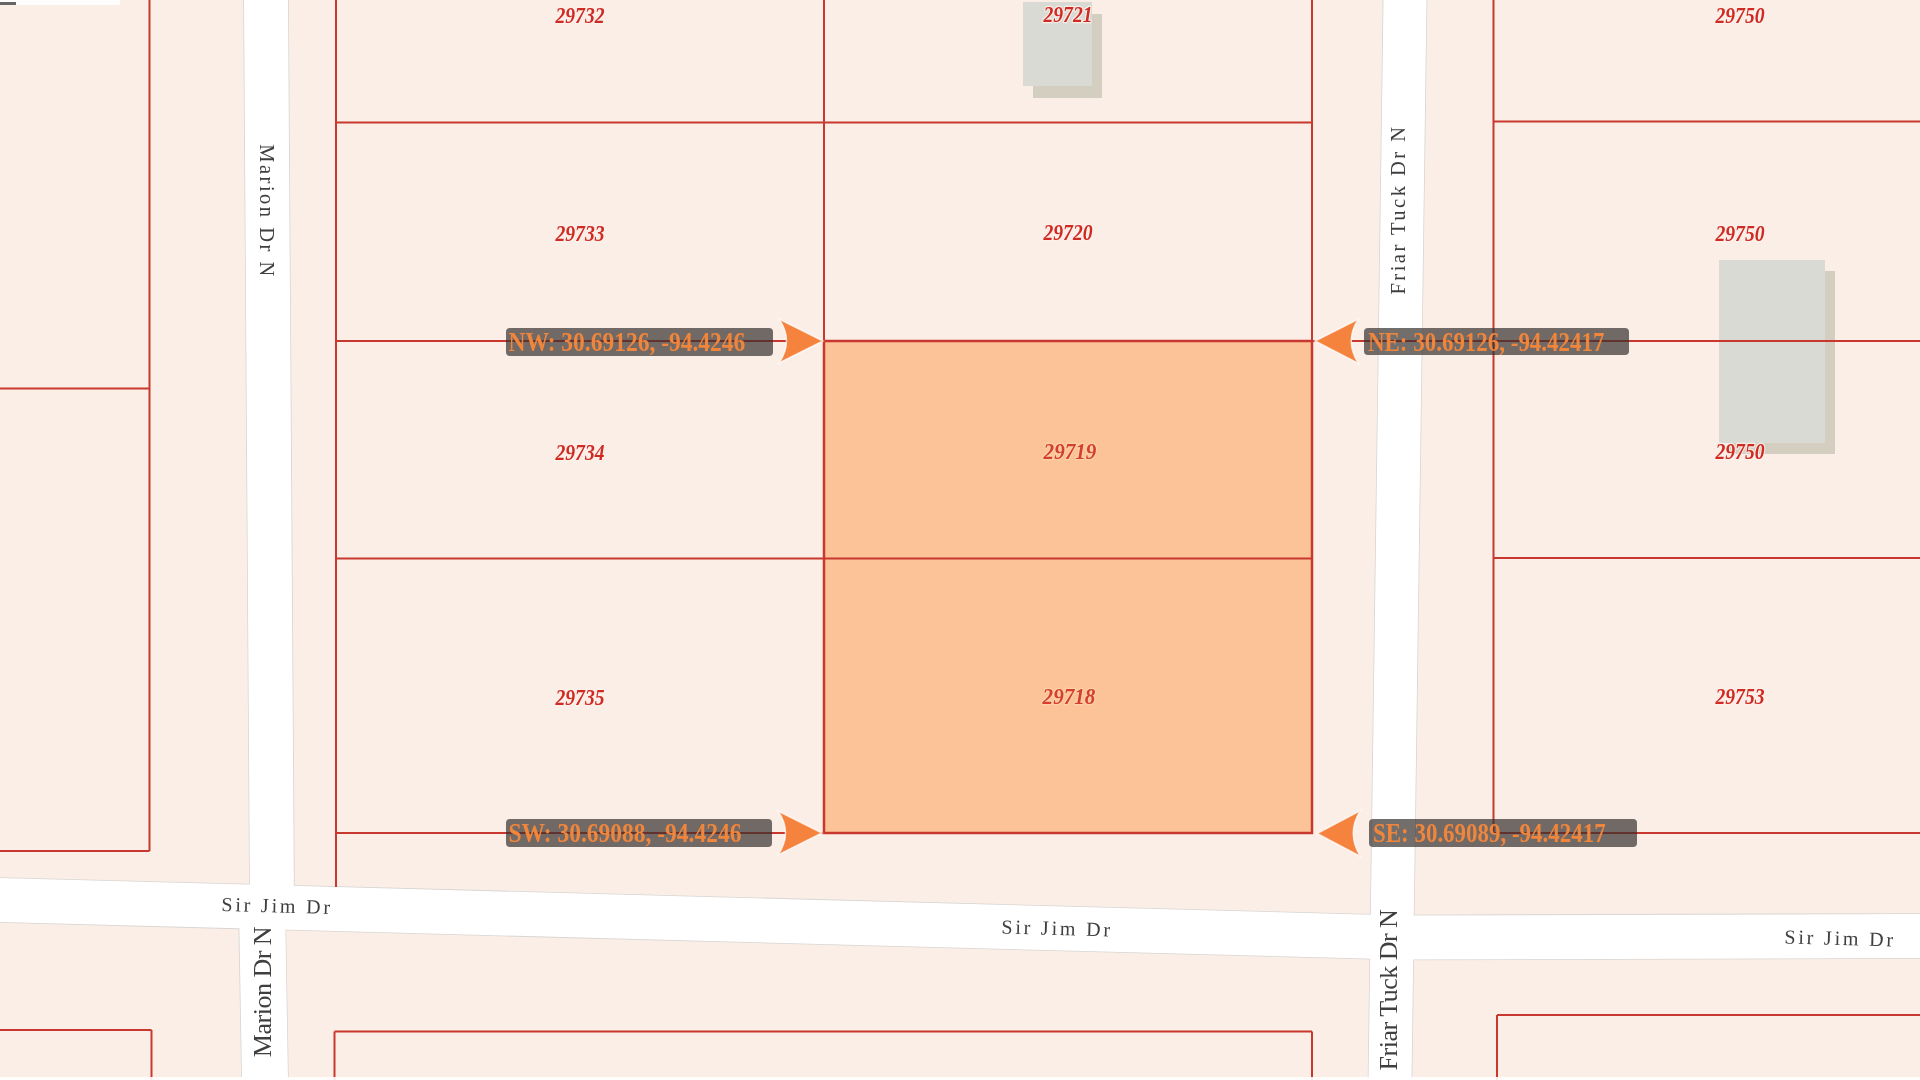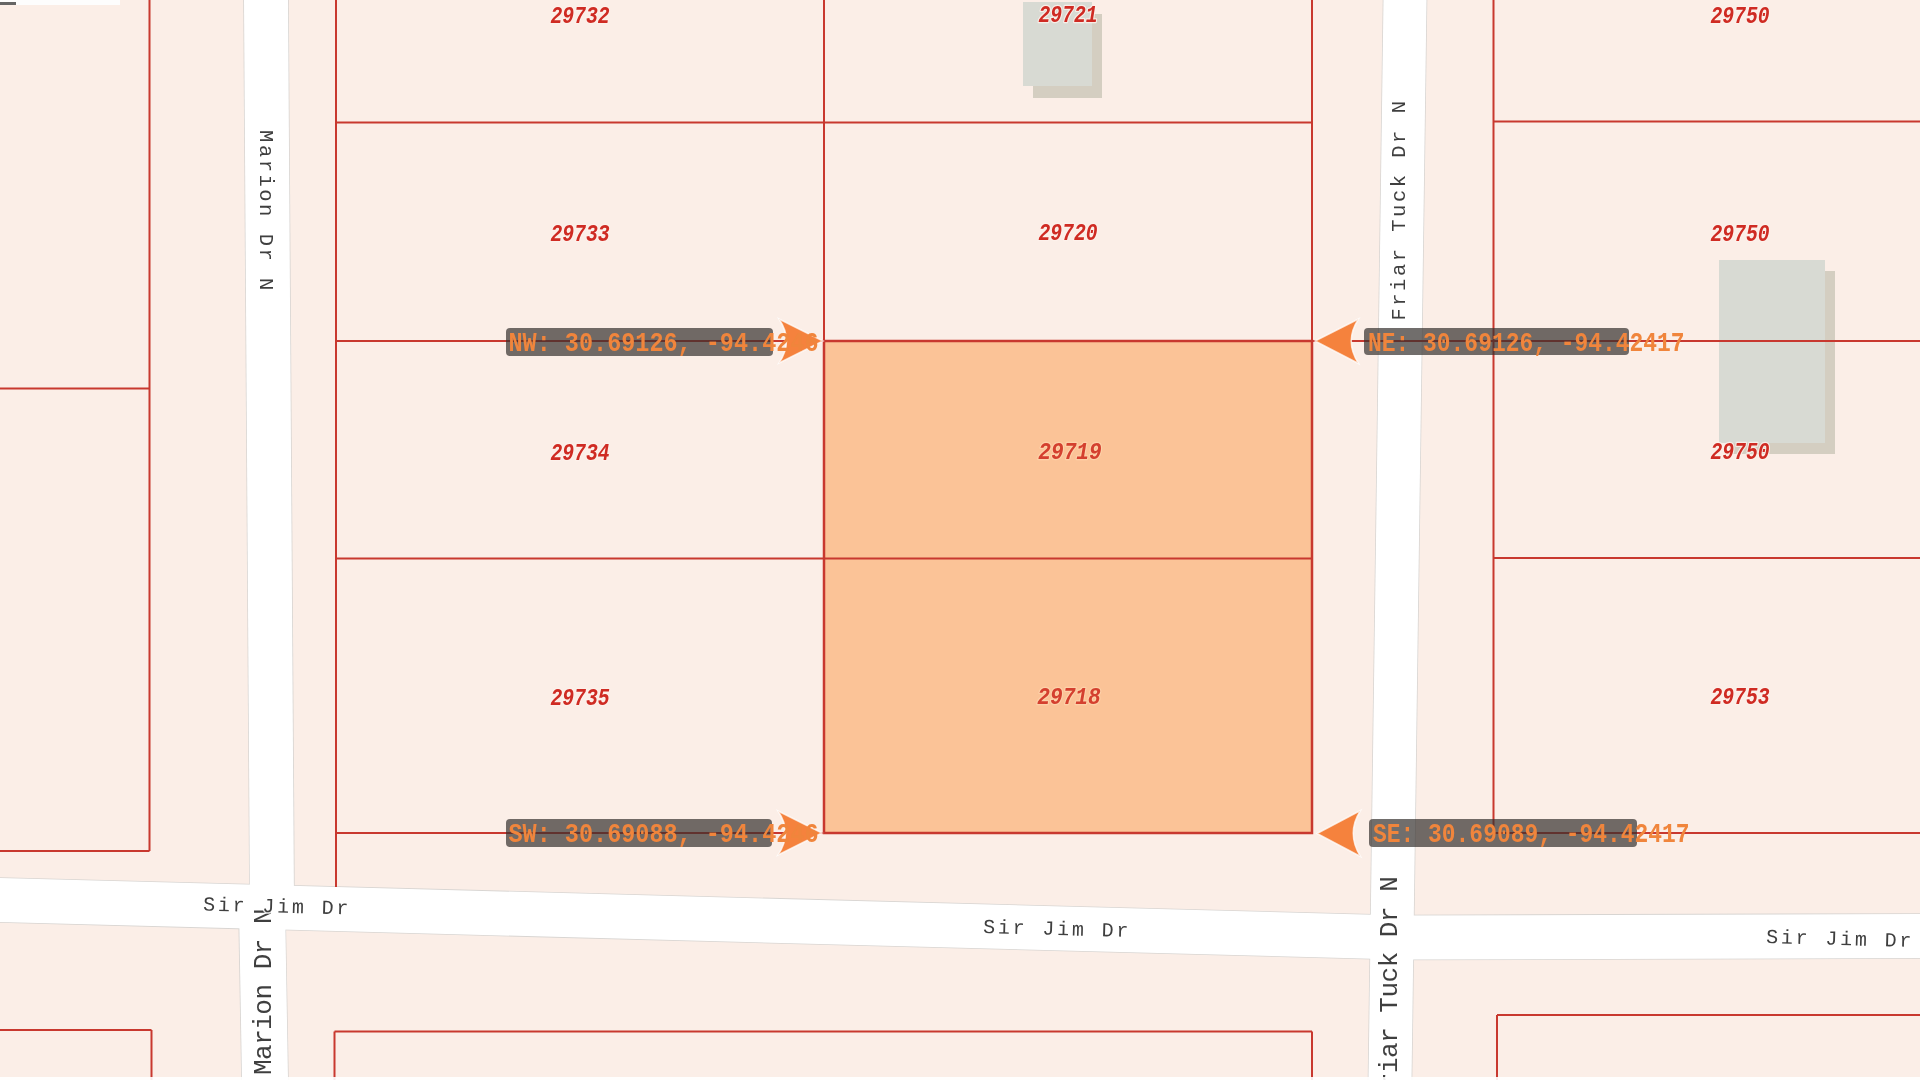--- a/index.html
+++ b/index.html
@@ -1,17 +1,17 @@
 <!DOCTYPE html>
 <html><head>
 <meta charset="utf-8">
 <style>
   html,body{margin:0;padding:0;}
   #map{position:relative;width:1920px;height:1080px;overflow:hidden;background:#fbeee7;
-       font-family:Liberation Mono, monospace;}
+       font-family:Liberation Serif, serif;}
   svg{position:absolute;left:0;top:0;}
 </style>
 </head>
 <body>
 <div id="map">
 <svg width="1920" height="1080" viewBox="0 0 1920 1080">
 
   <rect x="0" y="0" width="1920" height="1080" fill="#fbeee7"></rect>
 
   <rect x="0" y="0" width="120" height="5" fill="#fdfdfd"></rect>

